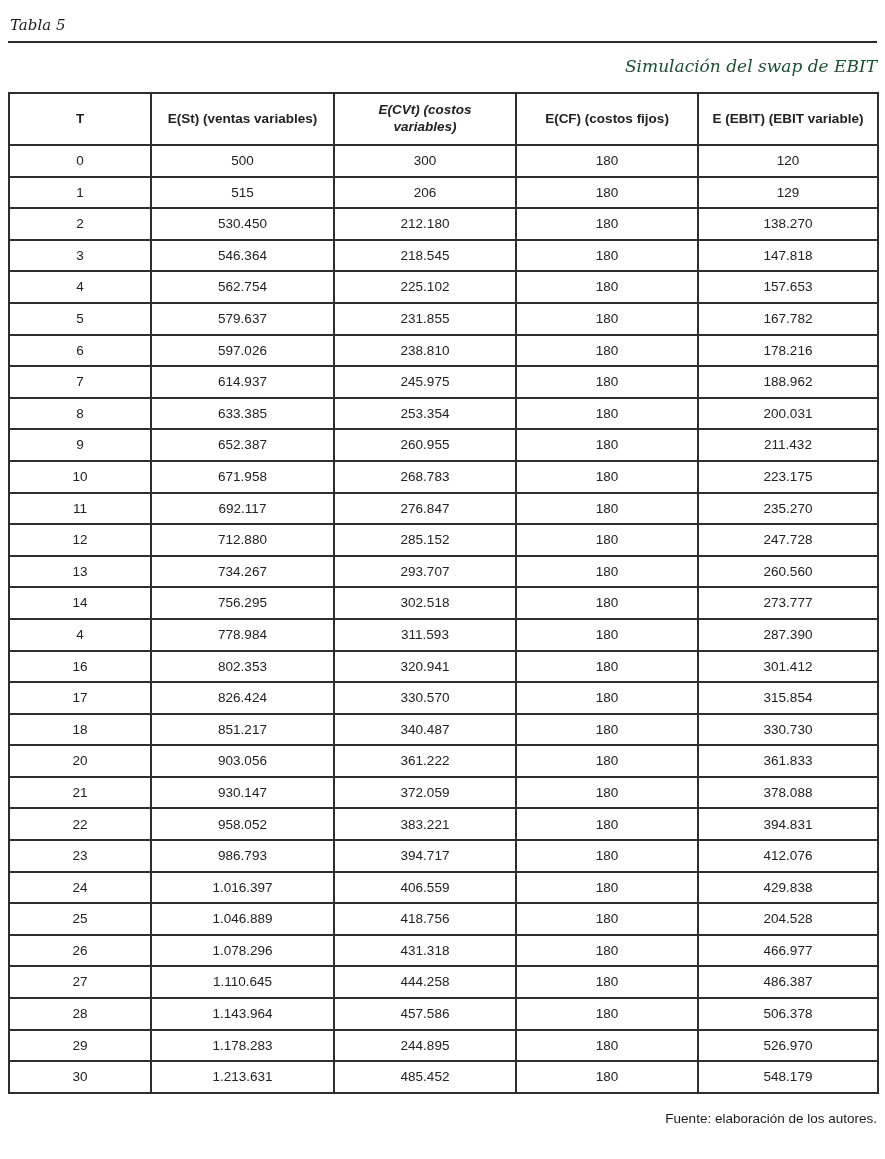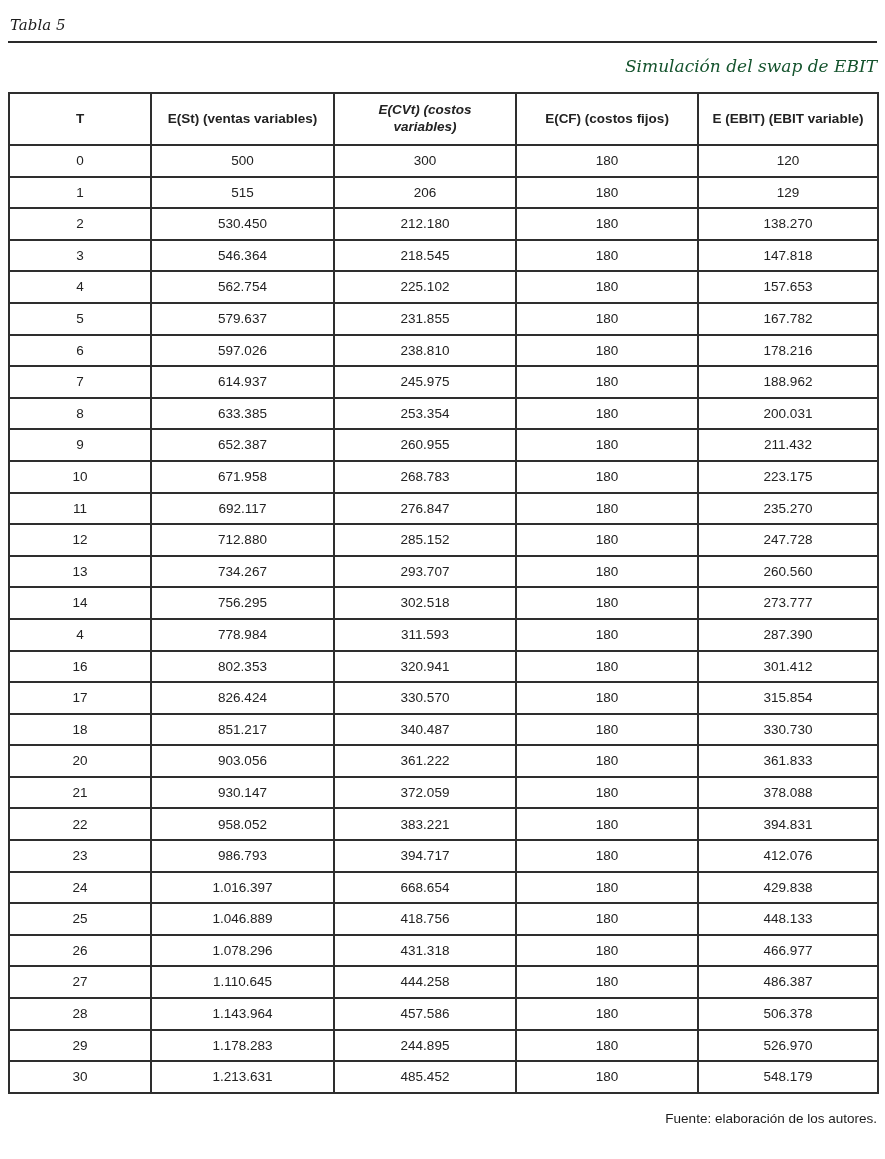--- a/index.html
+++ b/index.html
@@ -274,30 +274,30 @@
         <tr>
           <td>23</td>
           <td>986.793</td>
           <td>394.717</td>
           <td>180</td>
           <td>412.076</td>
         </tr>
         <tr>
           <td>24</td>
           <td>1.016.397</td>
-          <td>668.654</td>
+          <td>406.559</td>
           <td>180</td>
           <td>429.838</td>
         </tr>
         <tr>
           <td>25</td>
           <td>1.046.889</td>
           <td>418.756</td>
           <td>180</td>
-          <td>448.133</td>
+          <td>204.528</td>
         </tr>
         <tr>
           <td>26</td>
           <td>1.078.296</td>
           <td>431.318</td>
           <td>180</td>
           <td>466.977</td>
         </tr>
         <tr>
           <td>27</td>

